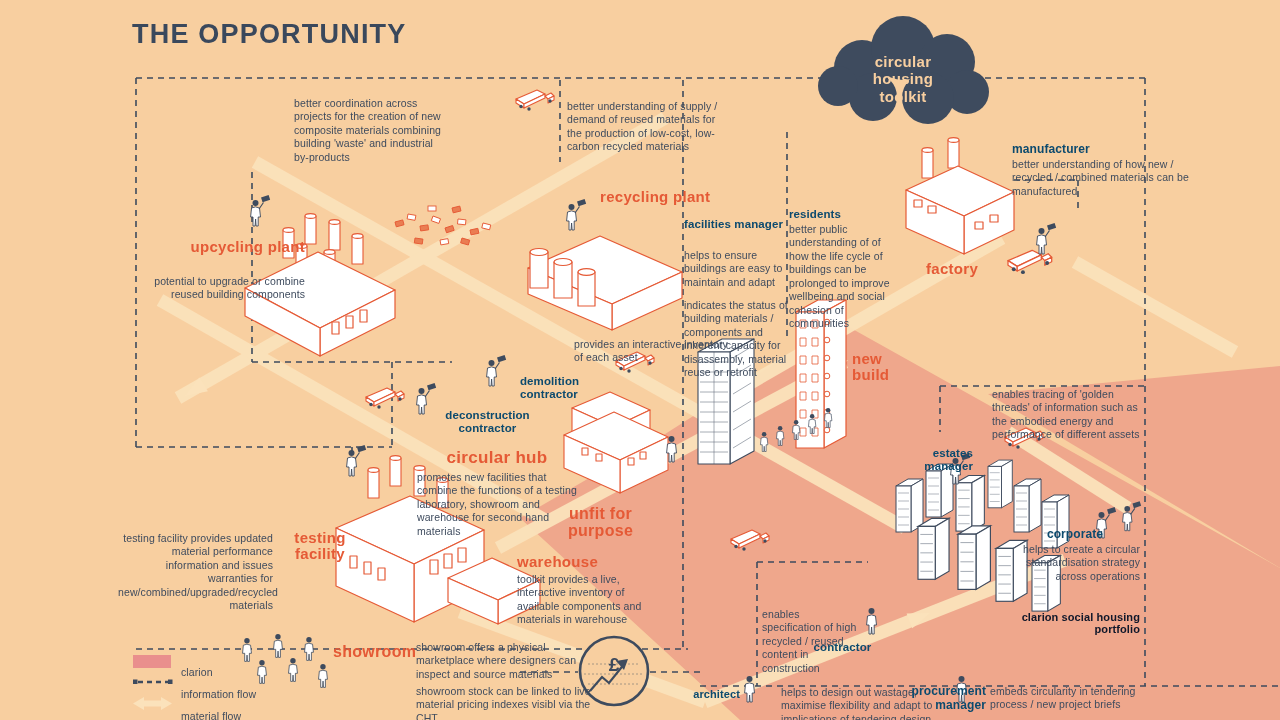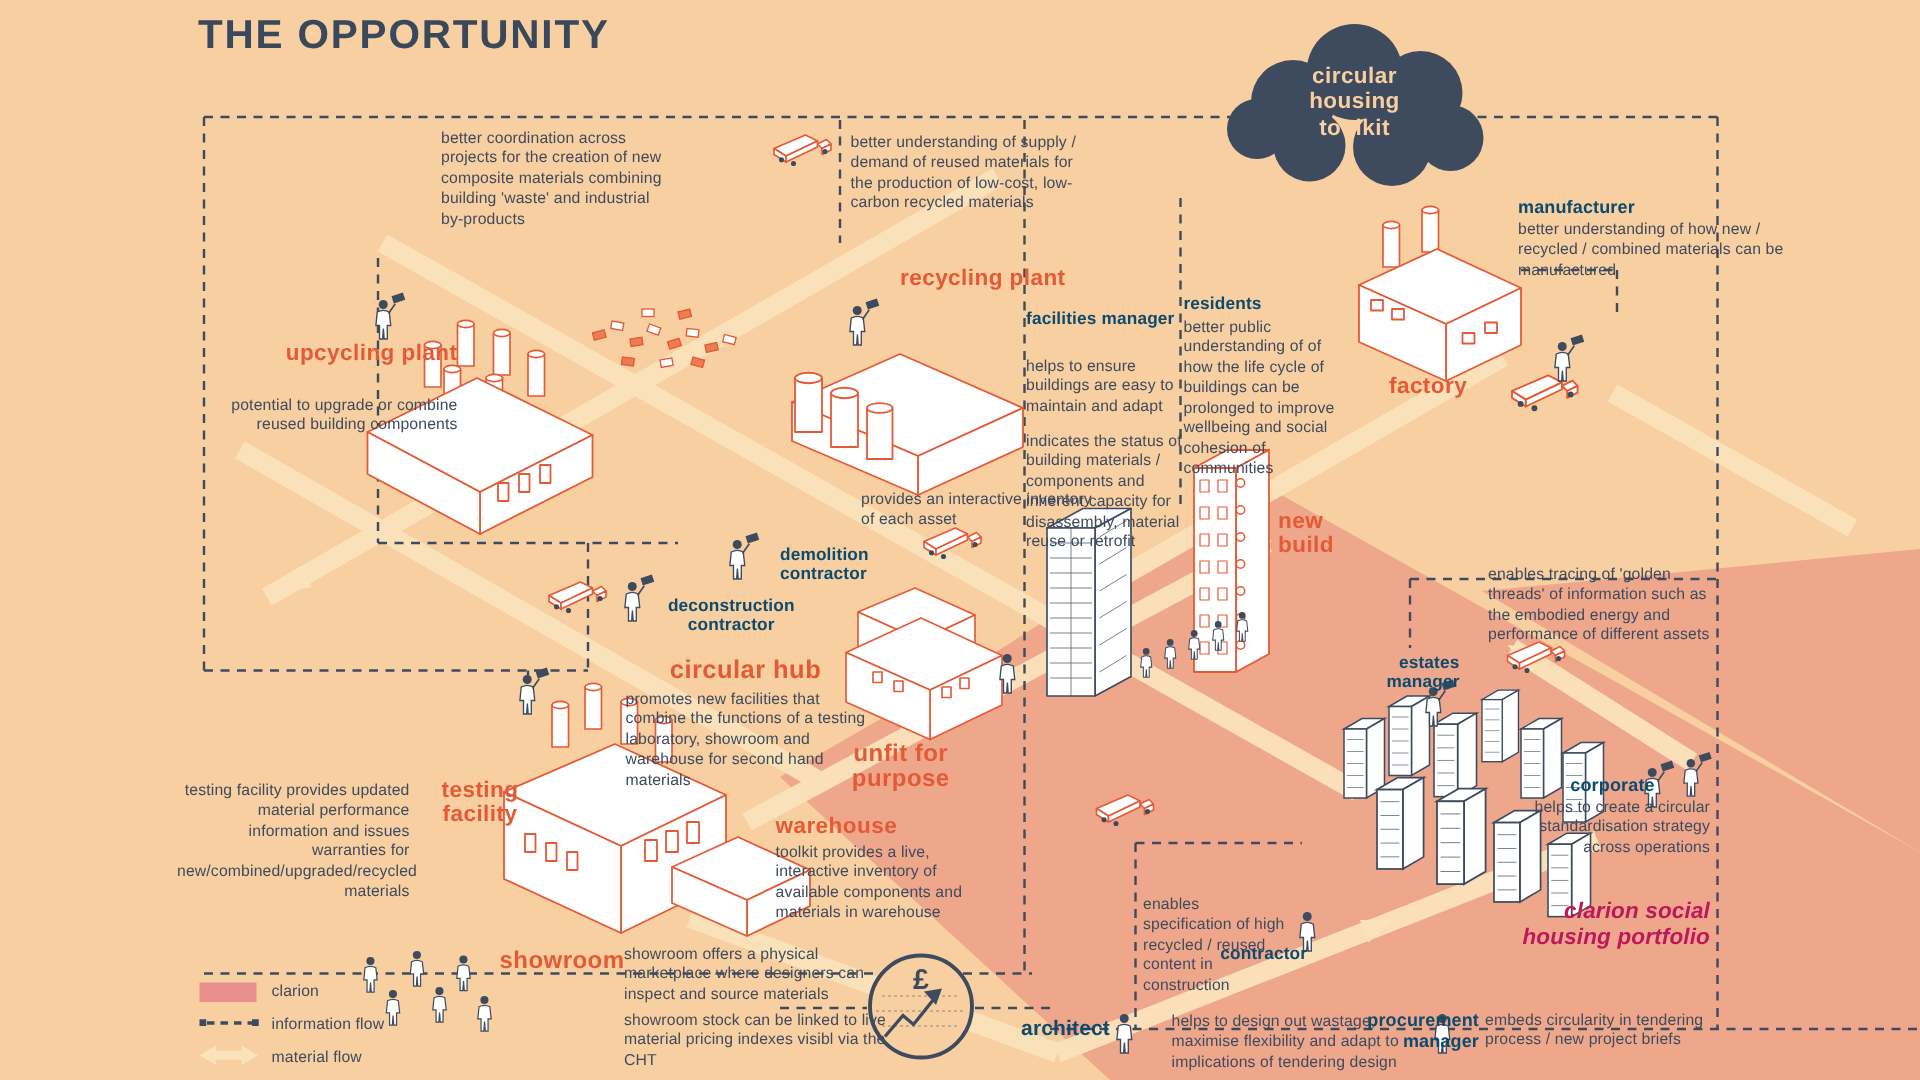--- a/index.html
+++ b/index.html
@@ -1,24 +1,24 @@
 <!DOCTYPE html>
 <html><head>
 <meta charset="utf-8">
 <style>
   html,body{margin:0;padding:0;background:#f8cfa0;}
   .stage{position:relative;width:1280px;height:720px;background:#f8cfa0;
          font-family:"Liberation Sans",sans-serif;color:#3e4b5e;overflow:hidden;}
   .stage svg.scene{position:absolute;left:0;top:0;z-index:1;}
-  .txt{position:absolute;z-index:2;font-size:10.5px;line-height:1.28;letter-spacing:.1px;color:#3e4b5e;}
+  .txt{position:absolute;z-index:2;font-size:10.5px;line-height:1.28;letter-spacing:.1px;color:#3e4b5e;margin-top:11px;}
   .right{text-align:right;}
   .center{text-align:center;}
   .lab-o{color:#e55a36;font-weight:bold;line-height:1.08;font-size:15px;letter-spacing:.3px;}
   .lab-n{font-weight:bold;font-size:11.5px;line-height:1.15;color:#0c4a6e;}
-  .lab-p{color:#be185d;font-weight:bold;font-size:15px;line-height:1.1;font-style:italic;}
+  .lab-p{color:#0f172a;font-weight:bold;font-size:11px;line-height:1.1;}
   .title{font-size:27px;font-weight:800;letter-spacing:1.2px;color:#3a485c;}
   .cloudtxt{color:#f8cfa0;font-weight:bold;font-size:15px;line-height:1.15;text-align:center;letter-spacing:.3px;}
   .pound{font-size:19px;font-weight:bold;color:#3e4b5e;}
 </style>
 </head>
 <body>
 
 <div class="stage">
 
 <svg class="scene" width="1280" height="720" viewBox="0 0 1280 720">
@@ -387,21 +387,21 @@
   <div class="txt lab-n right" style="left:898px;top:436px;width:75px;">estates manager</div>
 
   <div class="txt lab-n right" style="left:1010px;top:517px;width:130px;font-size:12px;text-align:center;">corporate</div>
   <div class="txt right" style="left:1008px;top:532px;width:132px;">helps to create a circular standardisation strategy across operations</div>
 
   <div class="txt lab-p right" style="left:995px;top:600px;width:145px;">clarion social housing portfolio</div>
 
   <div class="txt" style="left:762px;top:597px;width:95px;">enables specification of high recycled / reused content in construction</div>
   <div class="txt lab-n center" style="left:800px;top:630px;width:85px;">contractor</div>
 
-  <div class="txt lab-n right" style="left:678px;top:677px;width:62px;font-size:14px;">architect</div>
+  <div class="txt lab-n right" style="left:678px;top:677px;width:62px;font-size:11px;">architect</div>
   <div class="txt" style="left:781px;top:675px;width:178px;">helps to design out wastage, maximise flexibility and adapt to implications of tendering design</div>
 
   <div class="txt lab-n right" style="left:898px;top:674px;width:88px;font-size:12px;">procurement manager</div>
   <div class="txt" style="left:990px;top:674px;width:165px;">embeds circularity in tendering process / new project briefs</div>
 
   <div class="txt pound center" style="left:600px;top:642px;width:28px;">£</div>
 
   <div class="txt" style="left:181px;top:655px;">clarion</div>
   <div class="txt" style="left:181px;top:677px;">information flow</div>
   <div class="txt" style="left:181px;top:699px;">material flow</div>

